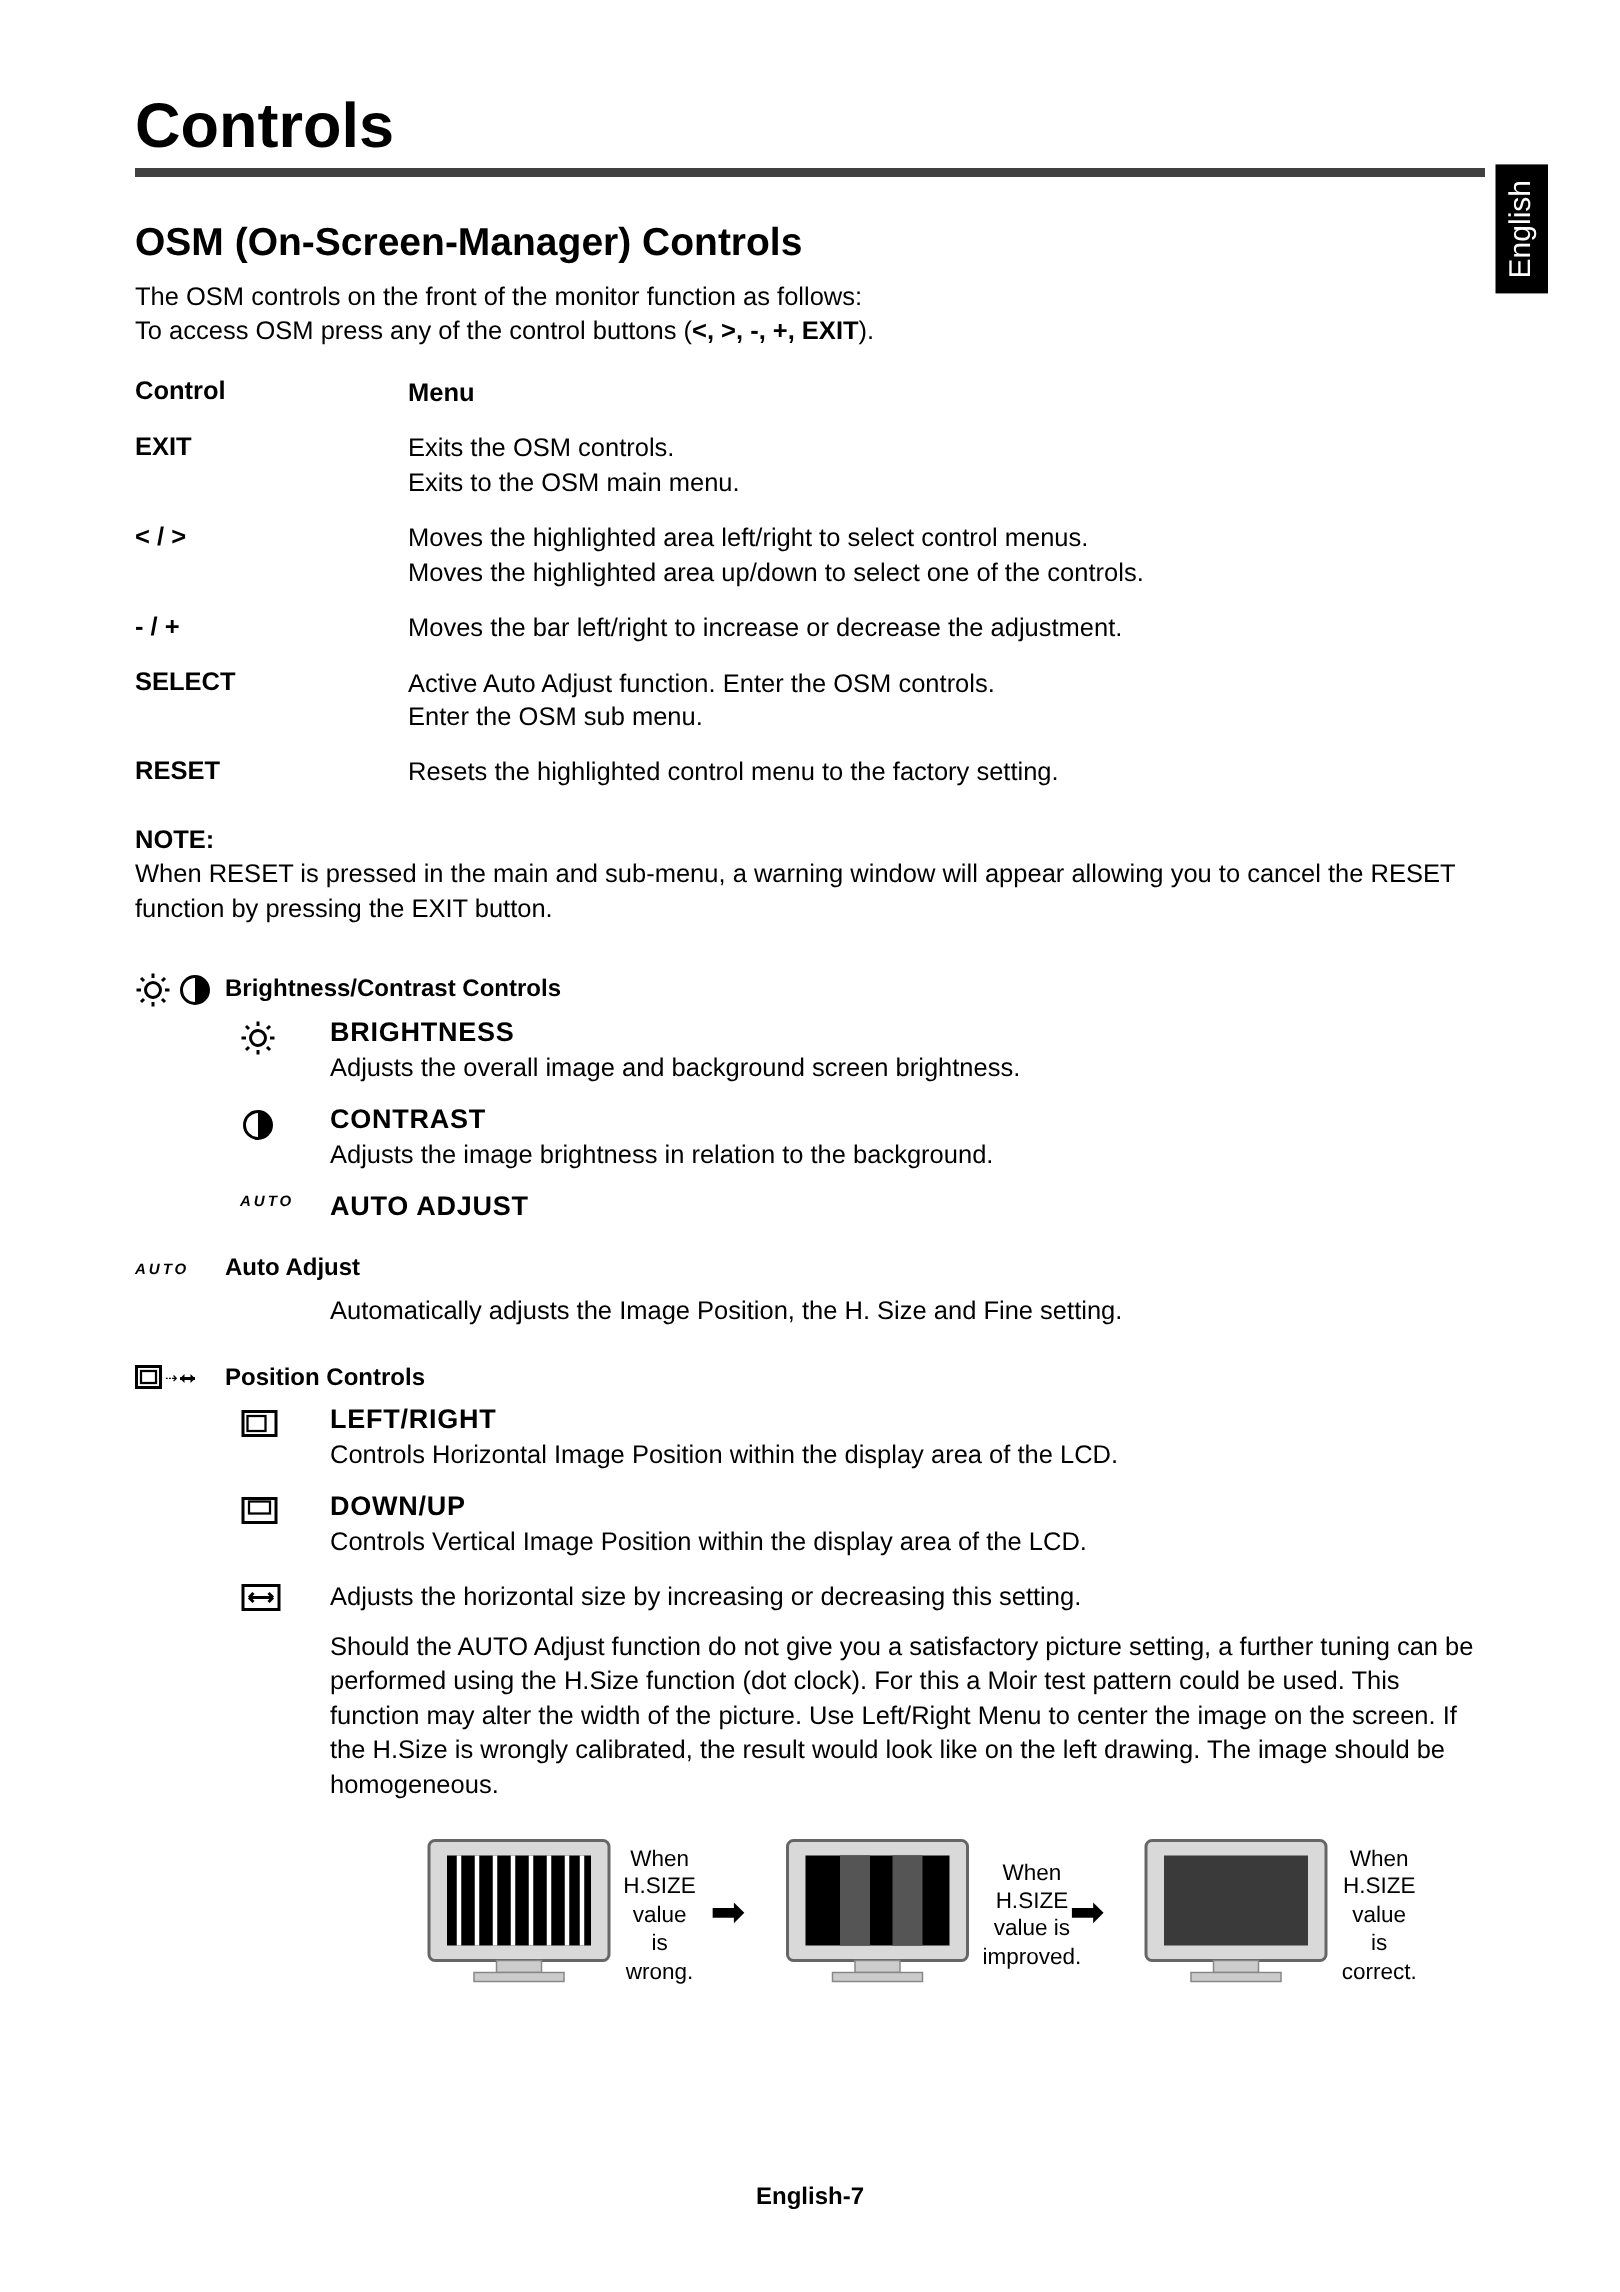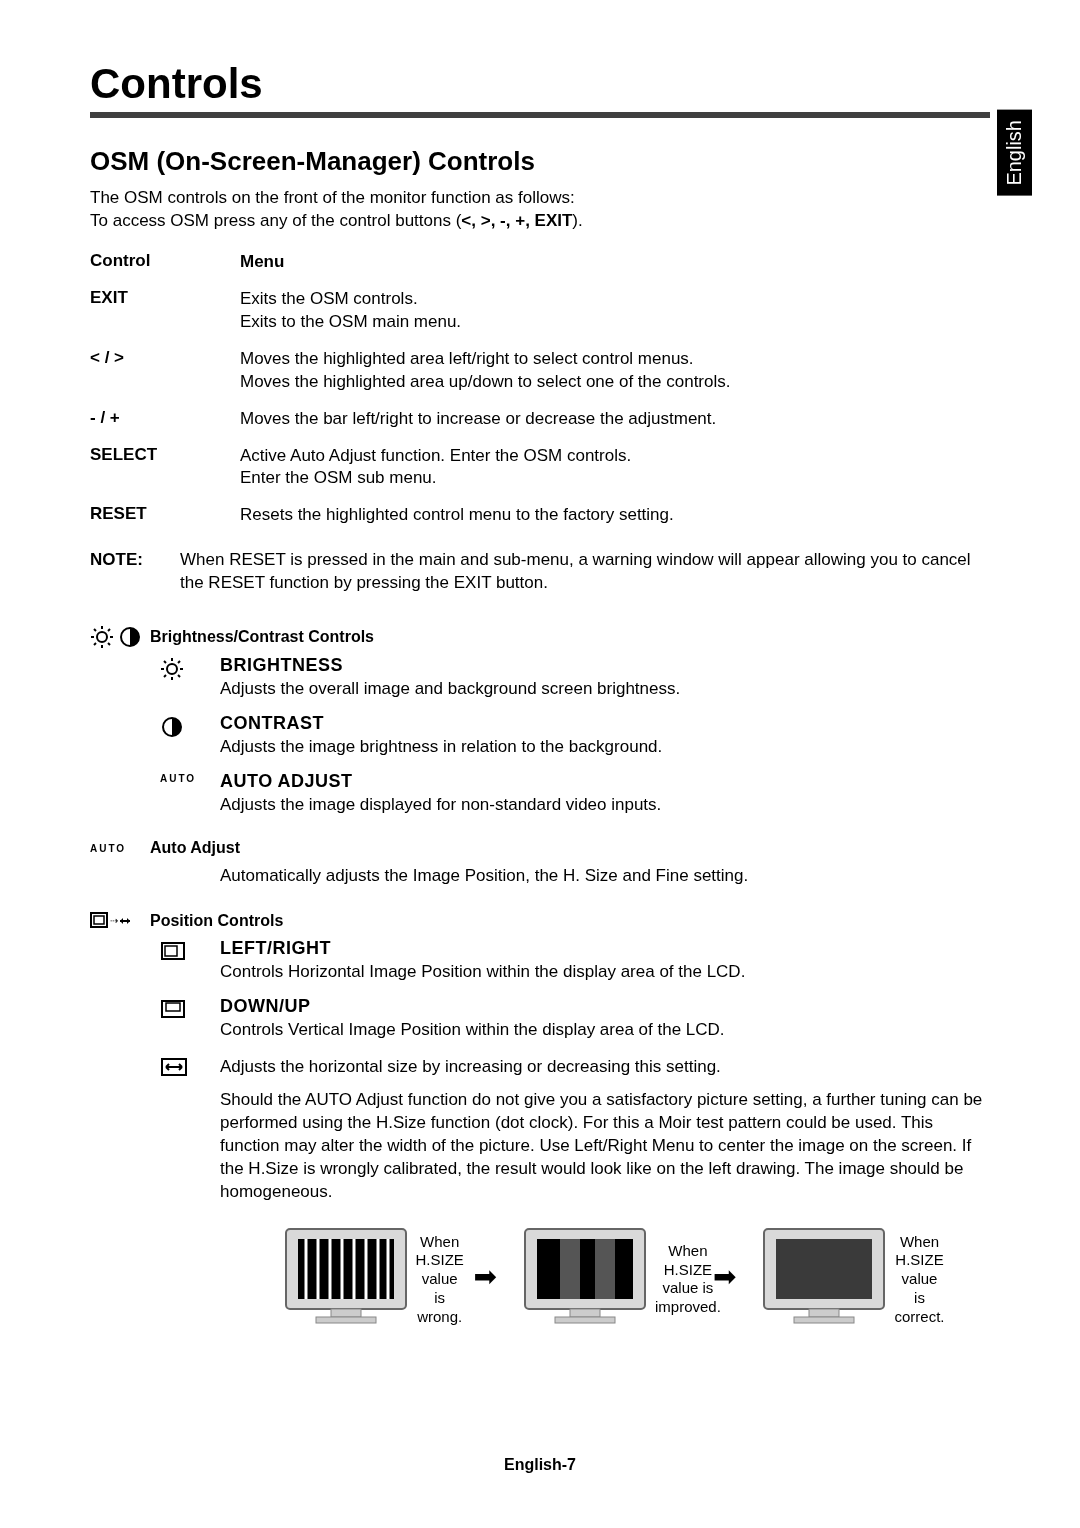--- a/index.html
+++ b/index.html
@@ -32,36 +32,36 @@
   }
   h2.sec-title {
     font-size: 26px;
     font-weight: bold;
     margin-bottom: 10px;
   }
   .intro { font-size: 17px; line-height: 1.35; margin-bottom: 18px; }
   .ctrl-table { width: 100%; font-size: 17px; }
   .ctrl-table .row { display: flex; align-items: flex-start; margin-bottom: 14px; }
   .ctrl-table .c0 { width: 150px; font-weight: bold; flex-shrink: 0; }
-  .ctrl-table .c1 { flex: 1; line-height: 1.35; }
+  .ctrl-table .c1 { flex: 1; line-height: 1.35; margin-left: 32px; }
   .ctrl-table .hdr .c0, .ctrl-table .hdr .c1 { font-weight: bold; }
-  .note-row { display: flex; font-size: 17px; line-height: 1.35; margin-top: 22px; margin-bottom: 30px; }
+  .note-row { display: flex; font-size: 17px; line-height: 1.35; margin-top: 22px; margin-bottom: 30px; flex-direction: column; }
   .note-row .nl { width: 90px; font-weight: bold; flex-shrink: 0; }
   .note-row .nt { flex: 1; }
   .group { margin-bottom: 22px; }
   .group-head { display: flex; align-items: center; margin-bottom: 6px; }
   .group-icons { width: 60px; flex-shrink: 0; display: flex; gap: 4px; align-items: center; justify-content: flex-start; }
   .group-title { font-size: 16px; font-weight: bold; }
   .item { display: flex; align-items: flex-start; margin-bottom: 12px; padding-left: 70px; }
   .item-icon { width: 60px; flex-shrink: 0; display: flex; justify-content: flex-start; padding-top: 2px; }
   .item-body { flex: 1; }
   .item-title { font-size: 18px; font-weight: bold; letter-spacing: 0.5px; }
   .item-desc { font-size: 17px; line-height: 1.35; margin-top: 2px; }
   .item-para { font-size: 17px; line-height: 1.35; margin-top: 10px; }
-  .auto-label { font-size: 10px; letter-spacing: 2px; font-weight: bold; }
+  .auto-label { font-size: 10px; letter-spacing: 2px; font-weight: bold; font-style: italic; }
   svg { display: block; }
   .diagram-row { display: flex; align-items: center; justify-content: center; gap: 18px; margin-top: 18px; }
   .mon-col { display: flex; flex-direction: row; align-items: center; width: 180px; }
   .mon-box { width: 140px; }
   .mon-cap { font-size: 15px; text-align: center; margin-top: 6px; line-height: 1.25; }
   .arrow-sep { font-size: 28px; }
   .footer { position: absolute; bottom: 54px; left: 0; width: 100%; text-align: center; font-size: 16px; font-weight: bold; }
 </style>
 </head>
 <body>
@@ -177,21 +177,20 @@
       <div class="item-desc">Adjusts the image brightness in relation to the background.</div>
     </div>
   </div>
 
   <div class="item">
     <div class="item-icon">
         <span class="auto-label">AUTO</span>
       </div>
     <div class="item-body">
       <div class="item-title">AUTO ADJUST</div>
-      <div class="item-desc">Adjusts the image displayed for non-standard video inputs.</div>
     </div>
   </div>
 </div>
 
 <div class="group">
   <div class="group-head">
     <div class="group-icons">
         <span class="auto-label">AUTO</span>
       </div>
     <div class="group-title">Auto Adjust</div>

